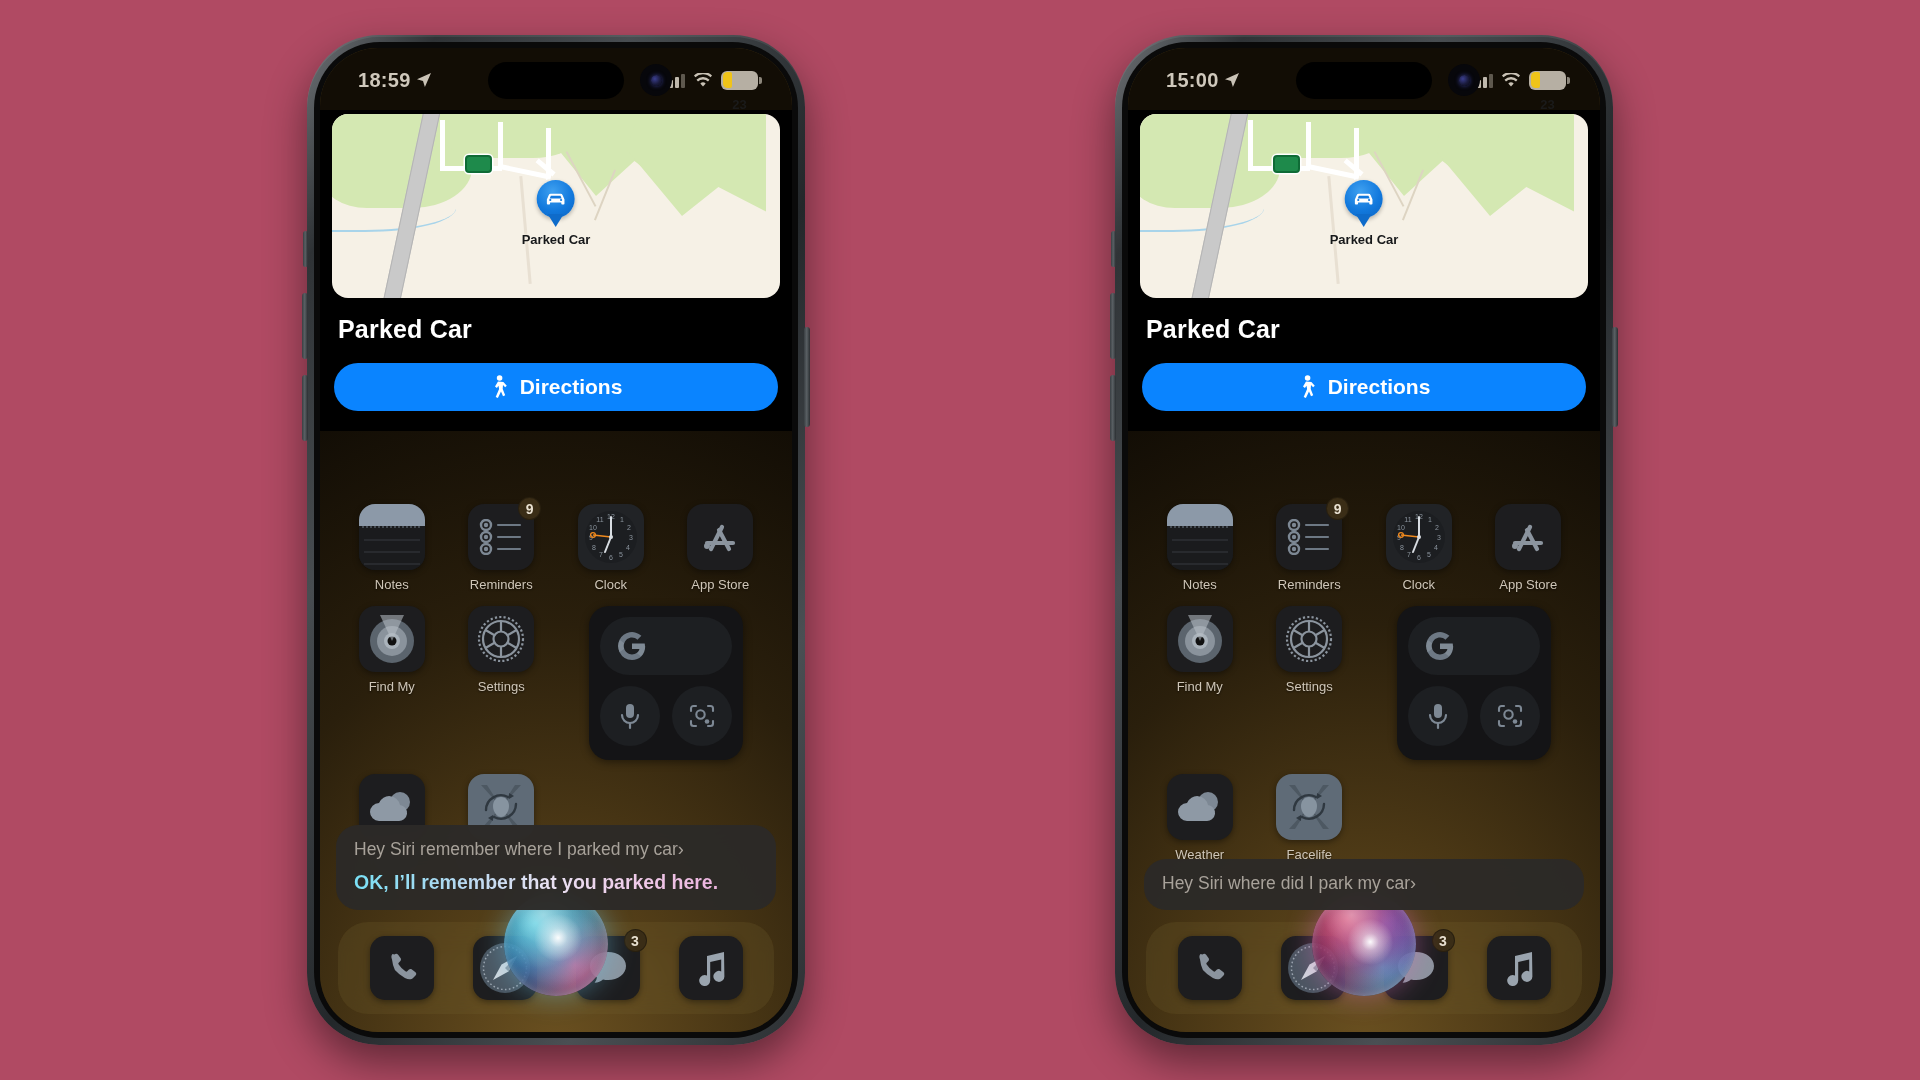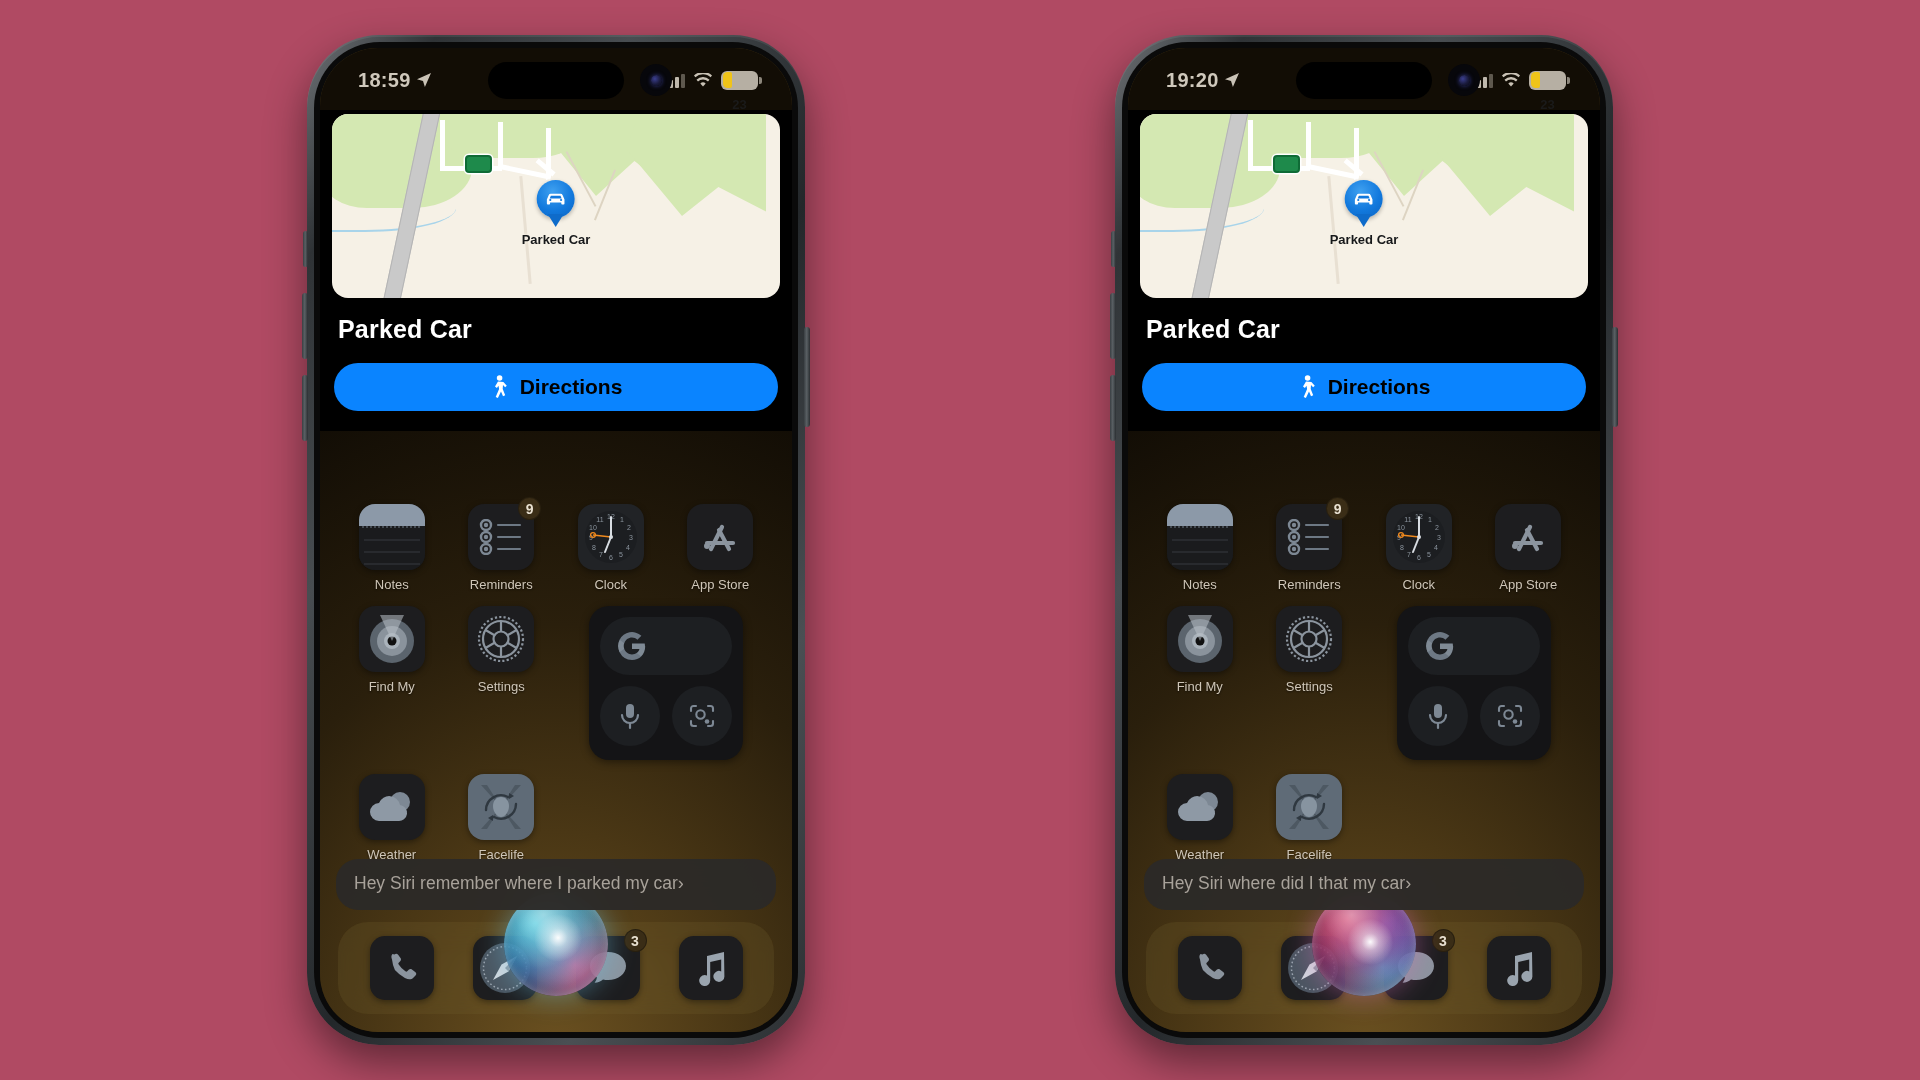--- a/index.html
+++ b/index.html
@@ -186,21 +186,21 @@
   }
   .card-title {
     color: #fff; font-size: 25px; font-weight: bold;
     padding: 17px 6px 0 6px; letter-spacing: .2px;
   }
   .dir-btn {
     margin: 19px 2px 0;
     height: 48px; border-radius: 24px;
     background: #0a84ff;
     display: flex; align-items: center; justify-content: center; gap: 12px;
-    color: #000000; font-size: 21px; font-weight: bold;
+    color: #ffffff; font-size: 21px; font-weight: bold;
   }
 
   
   .apps {
     position: absolute; top: 444px; left: 0; right: 0; bottom: 0;
     padding: 12px 28px 0;
     z-index: 20;
   }
   .app-row {
     display: grid; grid-template-columns: repeat(4, 1fr);
@@ -590,20 +590,21 @@
         </span>
         <span>Directions</span>
       </div>
     </div>
 
     <div class="siri-bubble">
       <div class="siri-q">
         <span>Hey Siri remember where I parked my car</span>
         <span class="siri-chev">›</span>
       </div>
+      <div class="siri-a">OK, I’ll remember that you parked here.</div>
     </div>
 
     <div class="dock">
       <div class="icon">
         <svg class="svgicon" width="34" height="34" viewBox="0 0 34 34">
             <path d="M9.5 3.5c1.3-1.3 2.8-.8 3.6.3l2.4 3.3c.8 1.1.6 2.3-.3 3.2l-1.5 1.5c-.5.5-.5 1 0 1.8a22 22 0 0 0 6.7 6.7c.8.5 1.3.5 1.8 0l1.5-1.5c.9-.9 2.1-1.1 3.2-.3l3.3 2.4c1.1.8 1.6 2.3.3 3.6l-2.2 2.2c-2 2-4.8 2-8.4.2a33 33 0 0 1-10-7.8A33 33 0 0 1 7 8.5c-1-2.5-.7-4.3.5-5.5z" fill="#8b949e"></path>
           </svg>
       </div>
       <div class="icon">
         <svg class="svgicon" width="58" height="58" viewBox="0 0 58 58">
@@ -637,21 +638,21 @@
   <div class="btn-side btn-silence"></div>
   <div class="btn-side btn-volup"></div>
   <div class="btn-side btn-voldn"></div>
   <div class="btn-side btn-power"></div>
 
   <div class="screen">
     <div class="wallpaper"></div>
 
     <div class="statusbar">
       <div class="sb-left">
-        <span class="sb-time">19:20</span>
+        <span class="sb-time">15:00</span>
         <span class="sb-loc">
           <svg class="svgicon" width="16" height="16" viewBox="0 0 16 16">
               <path d="M15 1 1 7.2l6 1.9 1.9 6z" fill="#c9c2b6"></path>
             </svg>
         </span>
       </div>
       <div class="sb-right">
         <span class="bars">
             <i></i>
             <i></i>
@@ -901,21 +902,21 @@
             <circle cx="9.6" cy="3" r="2.8" fill="#fff"></circle>
             <path d="M8 6.6 5 11.6l1.9 1.4 1.6-2.3.6 3.4-3.4 8 2.2.9 3.1-6.6 2 4.8 2.2-.9-2.5-6.4.3-4 2.1 2.4 1.7-1.5-3.4-3.9z" fill="#fff"></path>
           </svg>
         </span>
         <span>Directions</span>
       </div>
     </div>
 
     <div class="siri-bubble">
       <div class="siri-q">
-        <span>Hey Siri where did I that my car</span>
+        <span>Hey Siri where did I park my car</span>
         <span class="siri-chev">›</span>
       </div>
     </div>
 
     <div class="dock">
       <div class="icon">
         <svg class="svgicon" width="34" height="34" viewBox="0 0 34 34">
             <path d="M9.5 3.5c1.3-1.3 2.8-.8 3.6.3l2.4 3.3c.8 1.1.6 2.3-.3 3.2l-1.5 1.5c-.5.5-.5 1 0 1.8a22 22 0 0 0 6.7 6.7c.8.5 1.3.5 1.8 0l1.5-1.5c.9-.9 2.1-1.1 3.2-.3l3.3 2.4c1.1.8 1.6 2.3.3 3.6l-2.2 2.2c-2 2-4.8 2-8.4.2a33 33 0 0 1-10-7.8A33 33 0 0 1 7 8.5c-1-2.5-.7-4.3.5-5.5z" fill="#8b949e"></path>
           </svg>
       </div>

